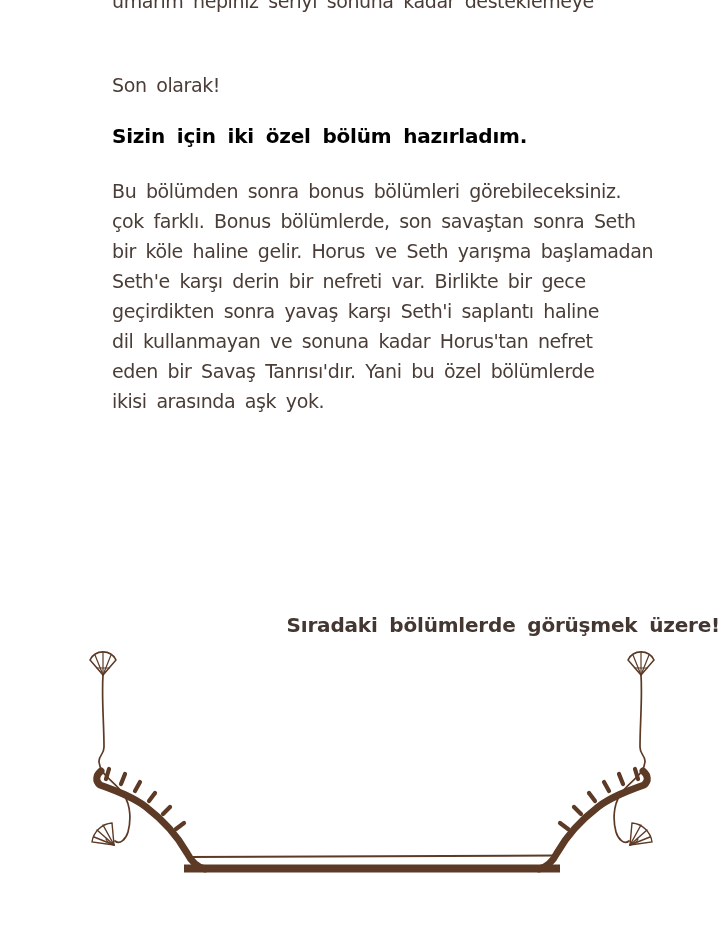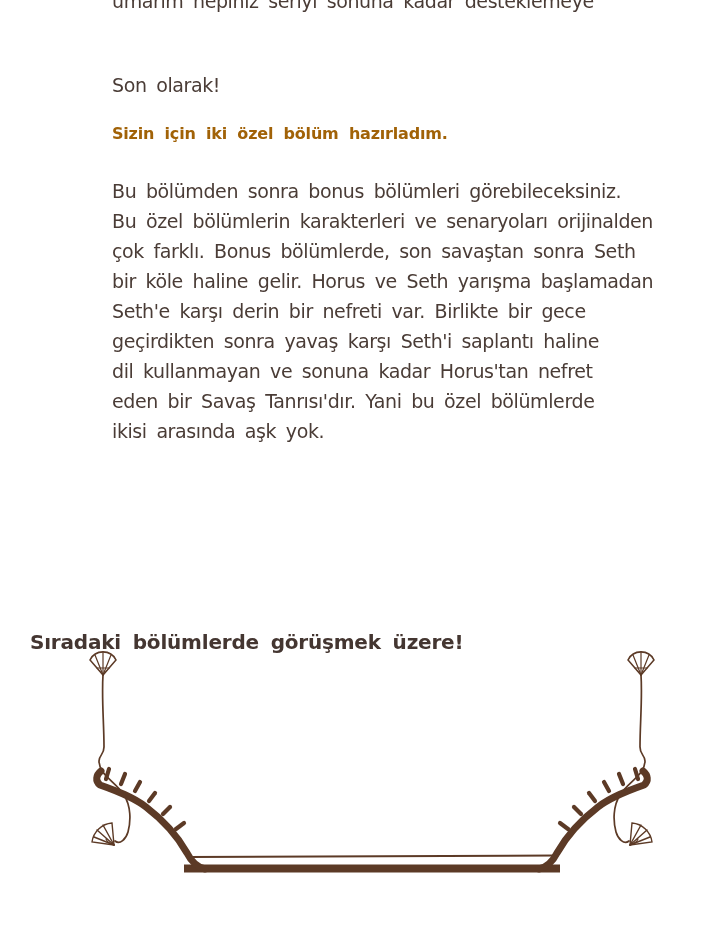--- a/index.html
+++ b/index.html
@@ -18,47 +18,46 @@
     white-space:nowrap;
     font-size:19px;
     letter-spacing:-0.4px;
     word-spacing:4px;
     line-height:30px;
   }
   #intro{position:absolute;left:112px;top:-14px;}
   #son-olarak{position:absolute;left:112px;top:70px;}
   #heading{
     position:absolute;left:112px;top:124px;
-    font-weight:bold;font-size:16px;color:#a16207;
+    font-weight:bold;font-size:20px;color:#000000;
     letter-spacing:-0.2px;word-spacing:5px;white-space:nowrap;
   }
   #paragraph{position:absolute;left:112px;top:176px;}
   #closing{
-    position:absolute;left:30px;right:0;top:630px;
-    text-align:left;font-weight:bold;font-size:20px;color:#443631;
+    position:absolute;left:30px;right:0;top:613px;
+    text-align:right;font-weight:bold;font-size:20px;color:#443631;
     letter-spacing:-0.2px;word-spacing:5px;white-space:nowrap;
   }
   #ornament{position:absolute;left:0;top:648px;}
 </style>
 </head>
 <body>
 
 <div class="page">
 
   <div id="intro">
     <div class="txtline">umarım hepiniz seriyi sonuna kadar desteklemeye</div>
   </div>
 
   <div id="son-olarak" class="txtline">Son olarak!</div>
 
   <div id="heading">Sizin için iki özel bölüm hazırladım.</div>
 
   <div id="paragraph">
     <div class="txtline">Bu bölümden sonra bonus bölümleri görebileceksiniz.</div>
-    <div class="txtline">Bu özel bölümlerin karakterleri ve senaryoları orijinalden</div>
     <div class="txtline">çok farklı. Bonus bölümlerde, son savaştan sonra Seth</div>
     <div class="txtline">bir köle haline gelir. Horus ve Seth yarışma başlamadan</div>
     <div class="txtline">Seth'e karşı derin bir nefreti var. Birlikte bir gece</div>
     <div class="txtline">geçirdikten sonra yavaş karşı Seth'i saplantı haline</div>
     <div class="txtline">dil kullanmayan ve sonuna kadar Horus'tan nefret</div>
     <div class="txtline">eden bir Savaş Tanrısı'dır. Yani bu özel bölümlerde</div>
     <div class="txtline">ikisi arasında aşk yok.</div>
   </div>
 
   <div id="closing">Sıradaki bölümlerde görüşmek üzere!</div>

